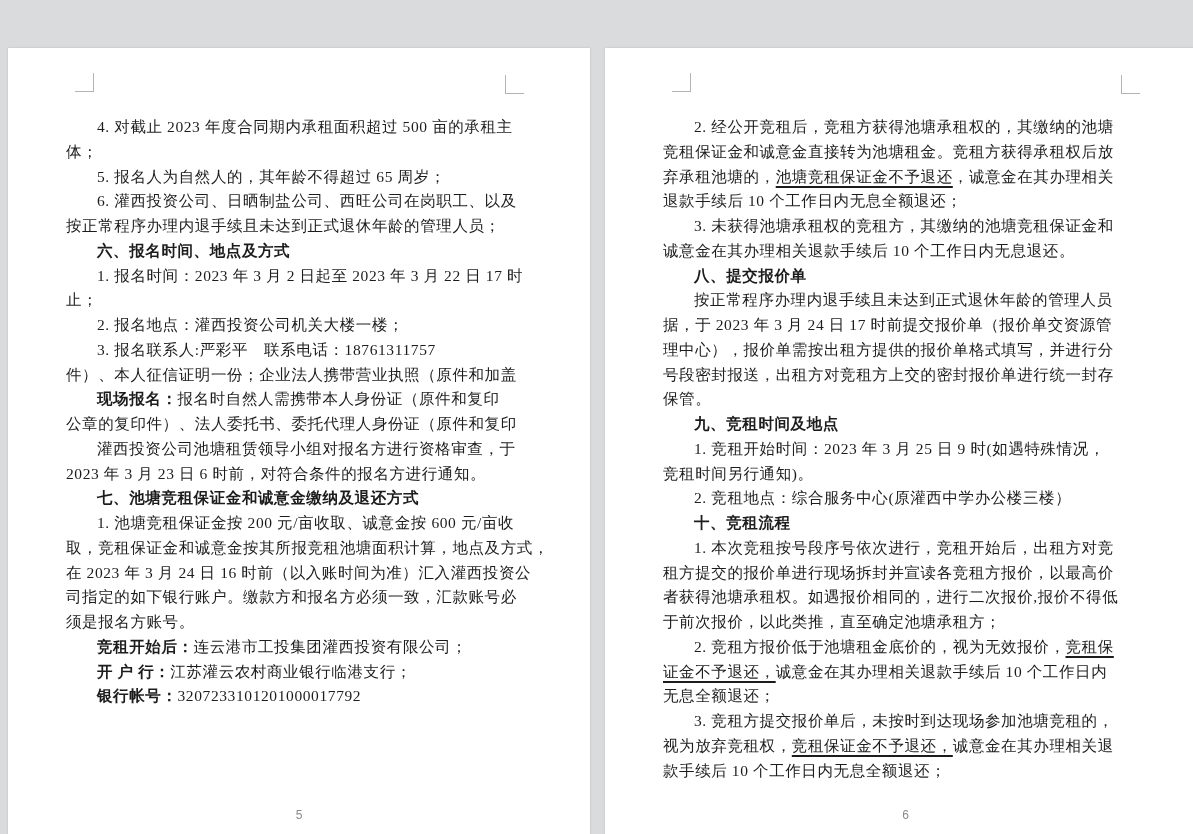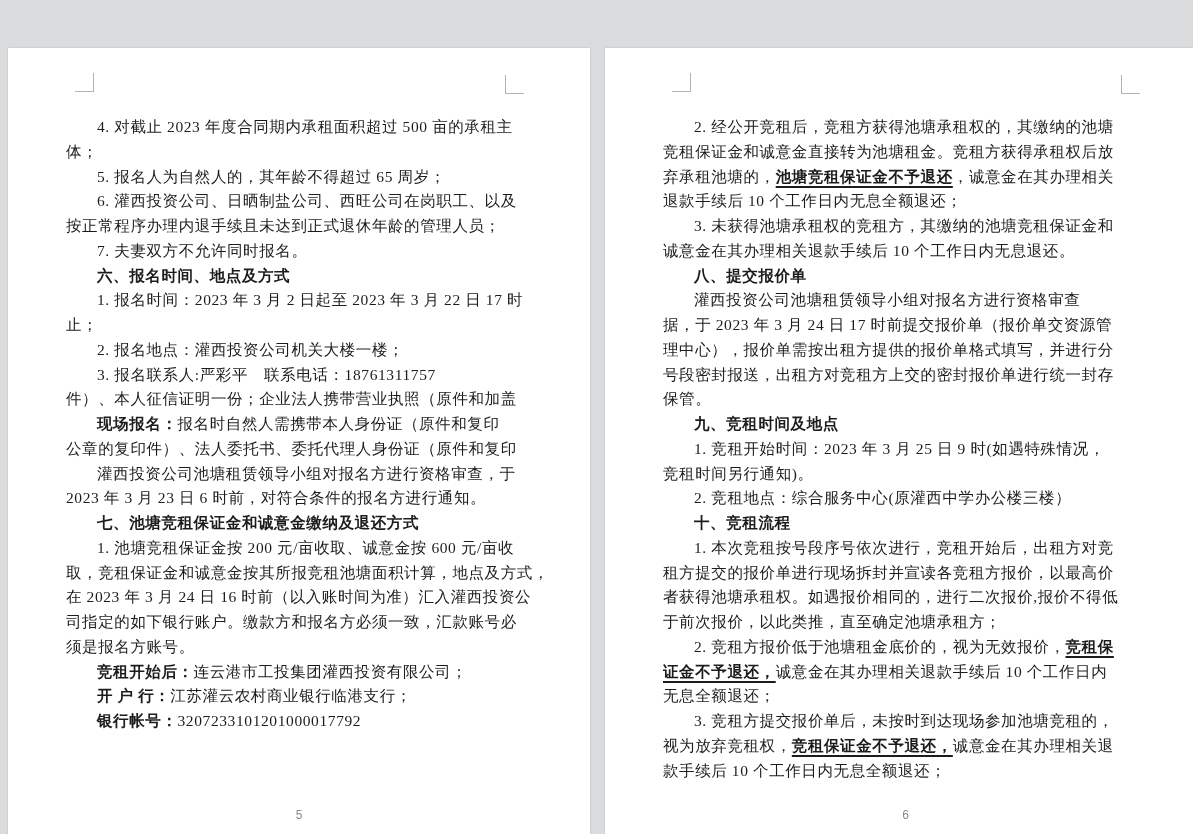--- a/index.html
+++ b/index.html
@@ -25,21 +25,21 @@
     font-size: 15.5px;
     letter-spacing: 0.6px;
   }
   .line {
     height: 24.75px; line-height: 24.75px;
     white-space: nowrap; overflow: hidden;
   }
   .line.indent { text-indent: 31px; }
   .seg-b  { font-weight: bold; }
   .seg-bu {
-    font-weight: bold;
+    font-weight: normal;
     text-decoration: underline;
     text-decoration-thickness: 1.5px;
     text-underline-offset: 4px;
   }
 
   
   .cm { position: absolute; width: 18px; height: 18px; }
   .cm.tl { left: 67px;  top: 25px;  border-right: 1px solid #b3b3b3; border-bottom: 1px solid #b3b3b3; }
   .cm.tr { right: 66px; top: 27px;  border-left: 1px solid #b3b3b3;  border-bottom: 1px solid #b3b3b3; }
   .cm.bl { left: 67px;  top: 803px; border-right: 1px solid #b3b3b3; border-top: 1px solid #b3b3b3; }
@@ -59,21 +59,20 @@
   <div class="cm tl"></div>
   <div class="cm tr"></div>
   <div class="cm bl"></div>
   <div class="cm br"></div>
   <div class="page-body">
       <div class="line indent"><span>4. 对截止 2023 年度合同期内承租面积超过 500 亩的承租主</span></div>
       <div class="line"><span>体；</span></div>
       <div class="line indent"><span>5. 报名人为自然人的，其年龄不得超过 65 周岁；</span></div>
       <div class="line indent"><span>6. 灌西投资公司、日晒制盐公司、西旺公司在岗职工、以及</span></div>
       <div class="line"><span>按正常程序办理内退手续且未达到正式退休年龄的管理人员；</span></div>
-      <div class="line indent"><span>7. 夫妻双方不允许同时报名。</span></div>
       <div class="line indent"><span class="seg-b">六、报名时间、地点及方式</span></div>
       <div class="line indent"><span>1. 报名时间：2023 年 3 月 2 日起至 2023 年 3 月 22 日 17 时</span></div>
       <div class="line"><span>止；</span></div>
       <div class="line indent"><span>2. 报名地点：灌西投资公司机关大楼一楼；</span></div>
       <div class="line indent"><span>3. 报名联系人:严彩平　联系电话：18761311757</span></div>
       <div class="line"><span>件）、本人征信证明一份；企业法人携带营业执照（原件和加盖</span></div>
       <div class="line indent"><span class="seg-b">现场报名：</span><span>报名时自然人需携带本人身份证（原件和复印</span></div>
       <div class="line"><span>公章的复印件）、法人委托书、委托代理人身份证（原件和复印</span></div>
       <div class="line indent"><span>灌西投资公司池塘租赁领导小组对报名方进行资格审查，于</span></div>
       <div class="line"><span>2023 年 3 月 23 日 6 时前，对符合条件的报名方进行通知。</span></div>
@@ -96,21 +95,21 @@
   <div class="cm bl"></div>
   <div class="cm br"></div>
   <div class="page-body">
       <div class="line indent"><span>2. 经公开竞租后，竞租方获得池塘承租权的，其缴纳的池塘</span></div>
       <div class="line"><span>竞租保证金和诚意金直接转为池塘租金。竞租方获得承租权后放</span></div>
       <div class="line"><span>弃承租池塘的，</span><span class="seg-bu">池塘竞租保证金不予退还</span><span>，诚意金在其办理相关</span></div>
       <div class="line"><span>退款手续后 10 个工作日内无息全额退还；</span></div>
       <div class="line indent"><span>3. 未获得池塘承租权的竞租方，其缴纳的池塘竞租保证金和</span></div>
       <div class="line"><span>诚意金在其办理相关退款手续后 10 个工作日内无息退还。</span></div>
       <div class="line indent"><span class="seg-b">八、提交报价单</span></div>
-      <div class="line indent"><span>灌西投资公司池塘租赁领导小组对报名方进行资格审查</span></div>
+      <div class="line indent"><span>按正常程序办理内退手续且未达到正式退休年龄的管理人员</span></div>
       <div class="line"><span>据，于 2023 年 3 月 24 日 17 时前提交报价单（报价单交资源管</span></div>
       <div class="line"><span>理中心），报价单需按出租方提供的报价单格式填写，并进行分</span></div>
       <div class="line"><span>号段密封报送，出租方对竞租方上交的密封报价单进行统一封存</span></div>
       <div class="line"><span>保管。</span></div>
       <div class="line indent"><span class="seg-b">九、竞租时间及地点</span></div>
       <div class="line indent"><span> 1. 竞租开始时间：2023 年 3 月 25 日 9 时(如遇特殊情况，</span></div>
       <div class="line"><span>竞租时间另行通知)。</span></div>
       <div class="line indent"><span> 2. 竞租地点：综合服务中心(原灌西中学办公楼三楼）</span></div>
       <div class="line indent"><span class="seg-b">十、竞租流程</span></div>
       <div class="line indent"><span>1. 本次竞租按号段序号依次进行，竞租开始后，出租方对竞</span></div>

